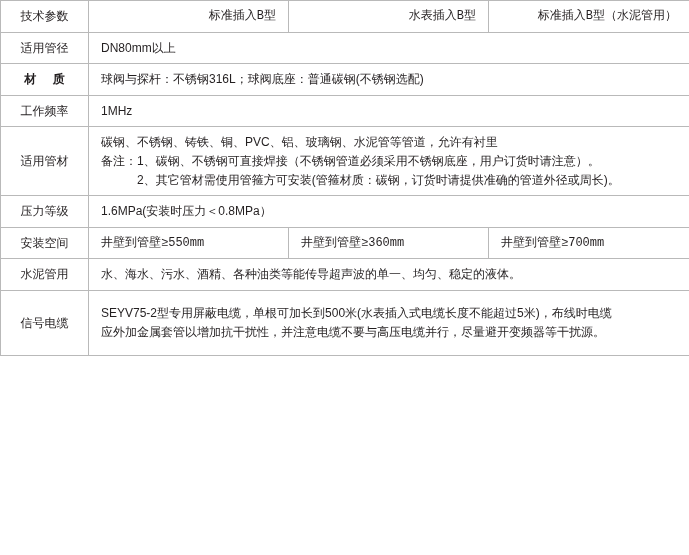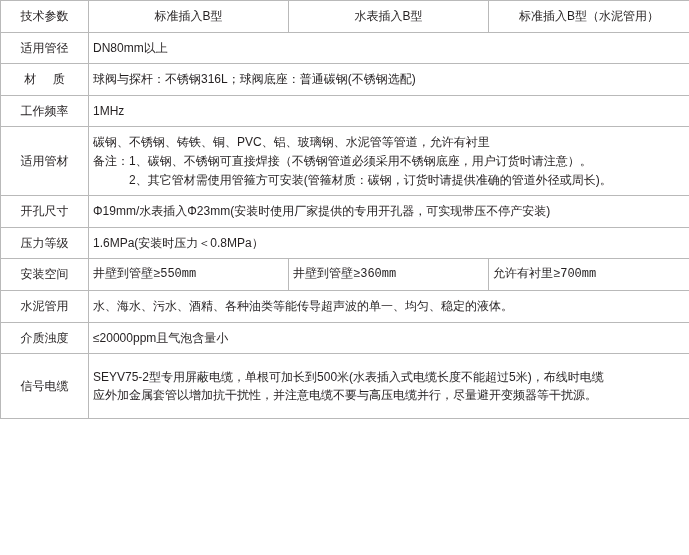--- a/index.html
+++ b/index.html
@@ -17,37 +17,39 @@
   #spec-table {
     width: 689px;
     border-collapse: collapse;
     table-layout: fixed;
   }
   #spec-table td {
     border: 1px solid #b9b9b9;
     vertical-align: middle;
     font-size: 12px;
     line-height: 1.55;
-    padding: 6px 4px;
+    padding: 6px 12px;
   }
   td.label {
     width: 88px;
     text-align: center;
     white-space: nowrap;
     font-size: 12.5px;
     padding: 6px 2px;
   }
   td.label span.sp {
     letter-spacing: 0.55em;
     margin-right: -0.55em;
     display: inline-block;
+    font-weight: bold;
   }
   td.head {
-    text-align: center;
+    text-align: right;
     font-size: 12.5px;
+    font-family: Liberation Mono, monospace;
   }
   td.val {
     text-align: left;
     padding-left: 10px;
   }
   td.val-c {
     text-align: left;
     padding-left: 12px;
     font-family: Liberation Mono, monospace;
   }
@@ -91,48 +93,40 @@
 
     <tr class="row-tall">
       <td class="label">适用管材</td>
       <td class="val multiline" colspan="3">碳钢、不锈钢、铸铁、铜、PVC、铝、玻璃钢、水泥管等管道，允许有衬里
 备注：1、碳钢、不锈钢可直接焊接（不锈钢管道必须采用不锈钢底座，用户订货时请注意）。
 　　　2、其它管材需使用管箍方可安装(管箍材质：碳钢，订货时请提供准确的管道外径或周长)。</td>
     </tr>
 
 
 
-    <tr>
-      <td class="label">开孔尺寸</td>
-      <td class="val" colspan="3">Φ19mm/水表插入Φ23mm(安装时使用厂家提供的专用开孔器，可实现带压不停产安装)</td>
-    </tr>
 
     <tr>
       <td class="label">压力等级</td>
       <td class="val" colspan="3">1.6MPa(安装时压力＜0.8MPa）</td>
     </tr>
 
 
     <tr>
       <td class="label">安装空间</td>
       <td class="val-c">井壁到管壁≥550mm</td>
       <td class="val-c">井壁到管壁≥360mm</td>
-      <td class="val-c">允许有衬里≥700mm</td>
+      <td class="val-c">井壁到管壁≥700mm</td>
     </tr>
 
 
     <tr>
       <td class="label">水泥管用</td>
       <td class="val" colspan="3">水、海水、污水、酒精、各种油类等能传导超声波的单一、均匀、稳定的液体。</td>
     </tr>
 
-    <tr>
-      <td class="label">介质浊度</td>
-      <td class="val" colspan="3">≤20000ppm且气泡含量小</td>
-    </tr>
 
     <tr class="row-tall">
       <td class="label">信号电缆</td>
       <td class="val multiline" colspan="3">SEYV75-2型专用屏蔽电缆，单根可加长到500米(水表插入式电缆长度不能超过5米)，布线时电缆
 应外加金属套管以增加抗干扰性，并注意电缆不要与高压电缆并行，尽量避开变频器等干扰源。</td>
     </tr>
   </tbody>
 </table>
 
 </body></html>

